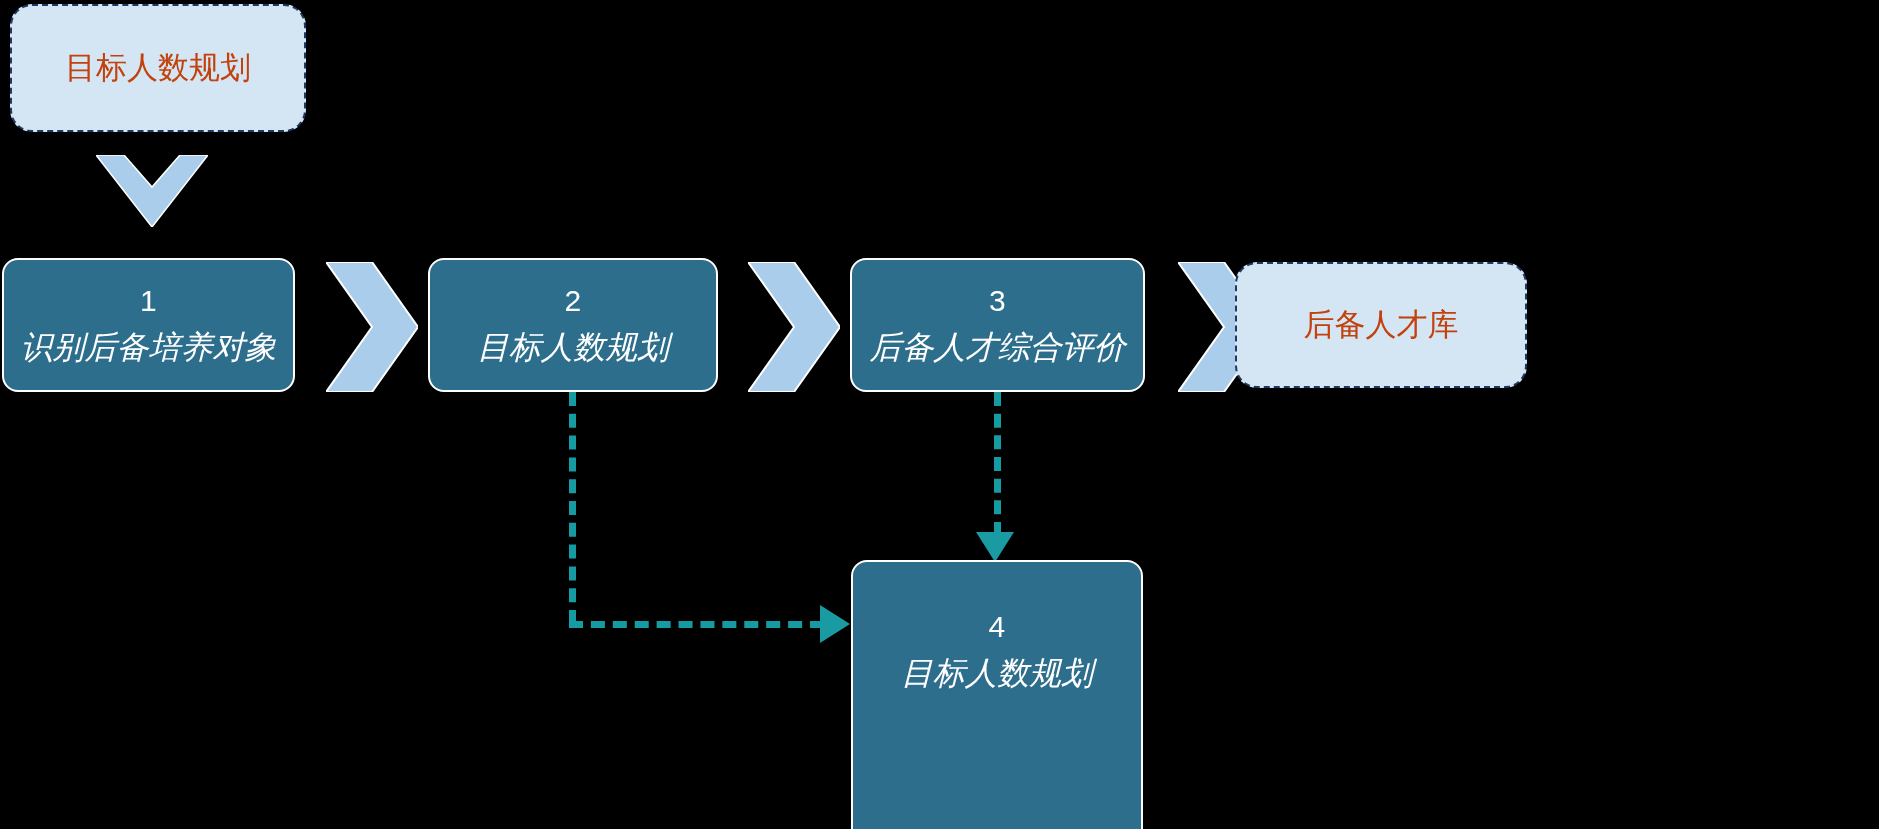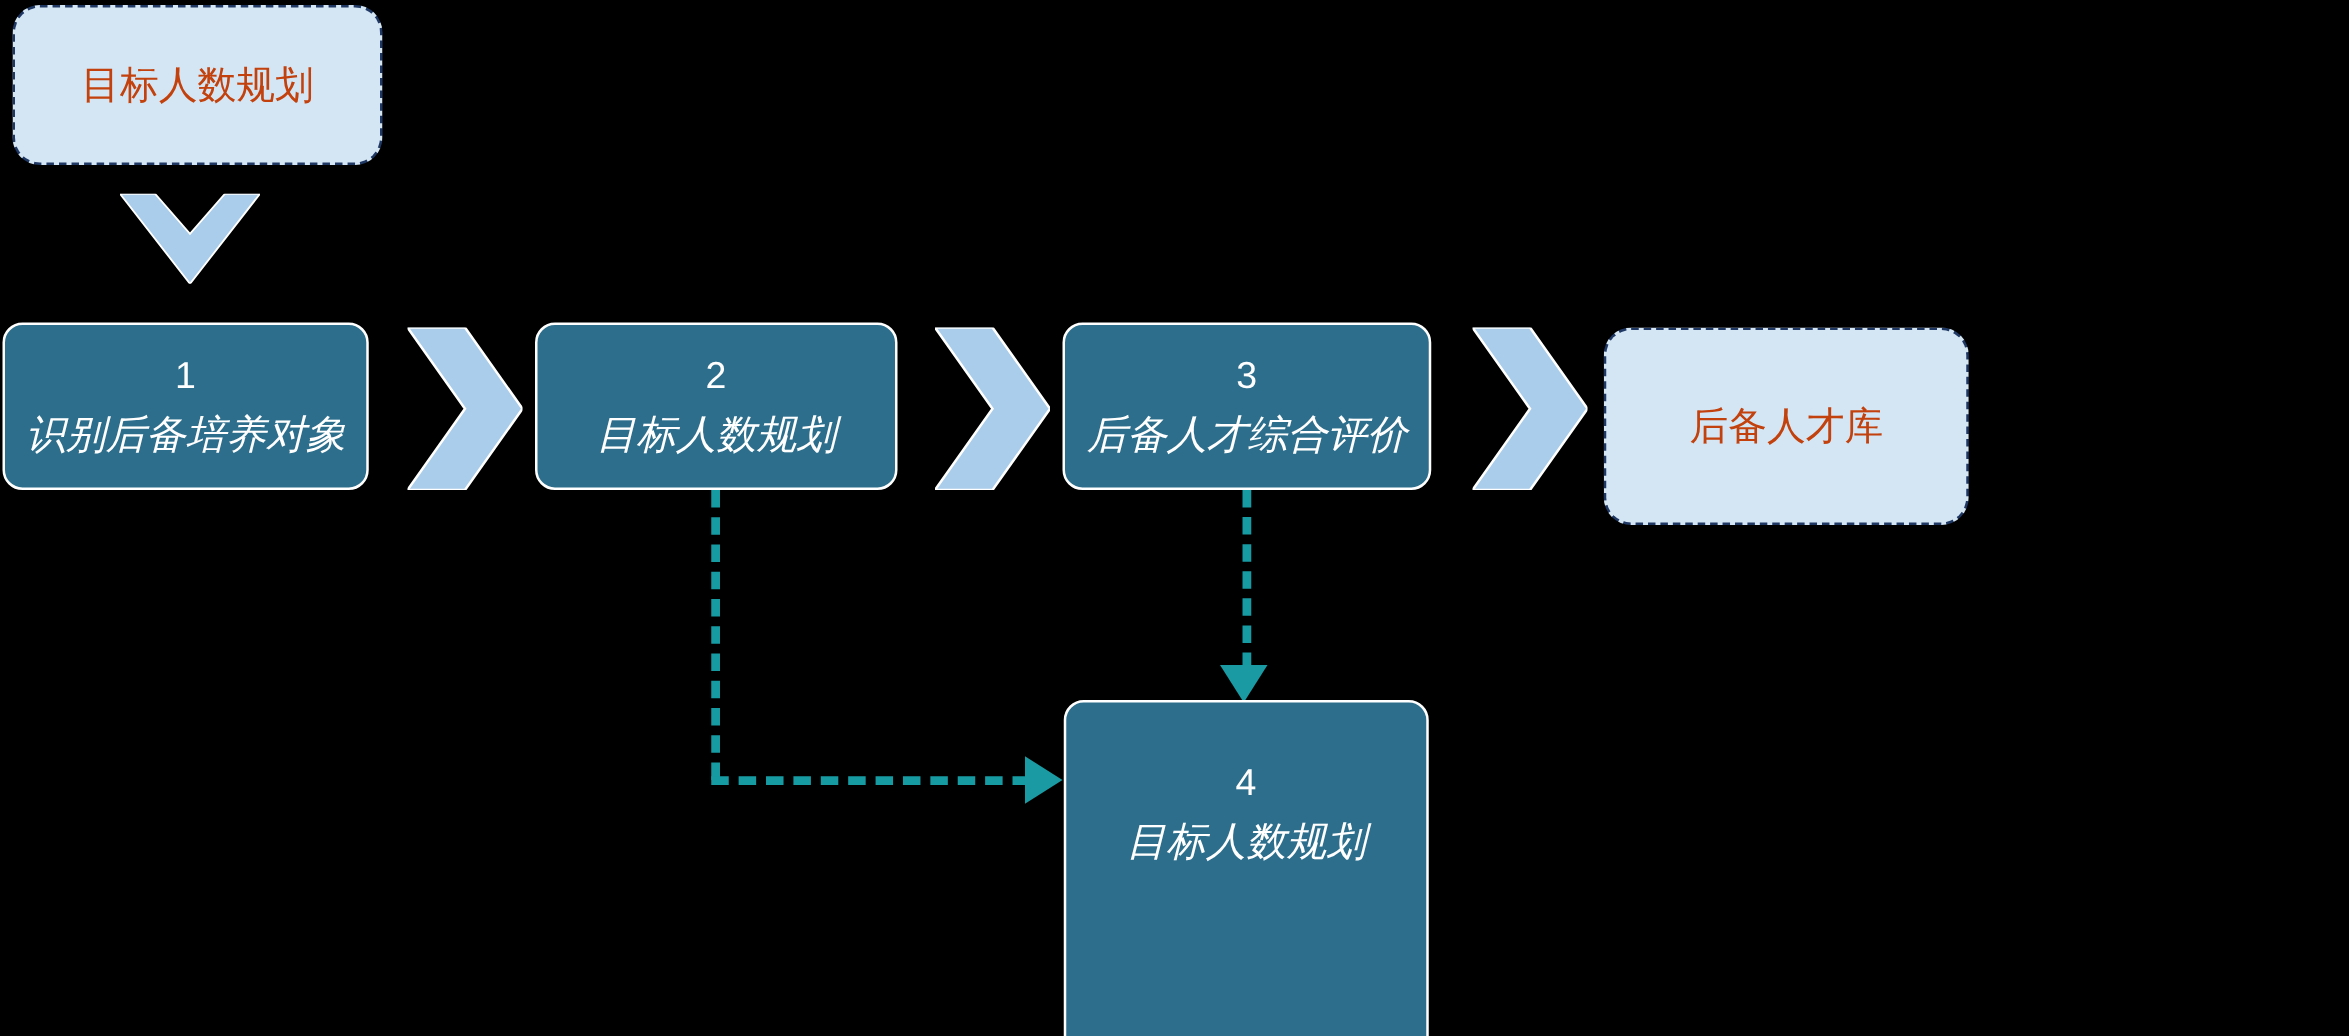--- a/index.html
+++ b/index.html
@@ -138,21 +138,21 @@
     <span class="num">3</span>
     <span class="label">后备人才综合评价</span>
   </div>
 
   <div class="chev-right" style="left:1178px; top:262px;">
     <svg viewBox="0 0 92 130" preserveAspectRatio="none" aria-hidden="true">
       <polygon points="0,0 46,0 92,65 46,130 0,130 46,65" fill="#a9cdea" stroke="#ffffff" stroke-width="2"></polygon>
     </svg>
   </div>
 
-  <div class="node node-light" style="left:1283px; top:262px; width:292px; height:158px;">
+  <div class="node node-light" style="left:1235px; top:262px; width:292px; height:126px;">
     <span class="label">后备人才库</span>
   </div>
 
   <div class="vline" style="left:569px; top:392px; height:232px;"></div>
   <div class="hline" style="left:569px; top:621px; width:255px;"></div>
   <div class="arrowhead-right" style="left:820px; top:605px;"></div>
 
   <div class="vline" style="left:994px; top:392px; height:144px;"></div>
   <div class="arrowhead-down" style="left:976px; top:532px;"></div>
 

